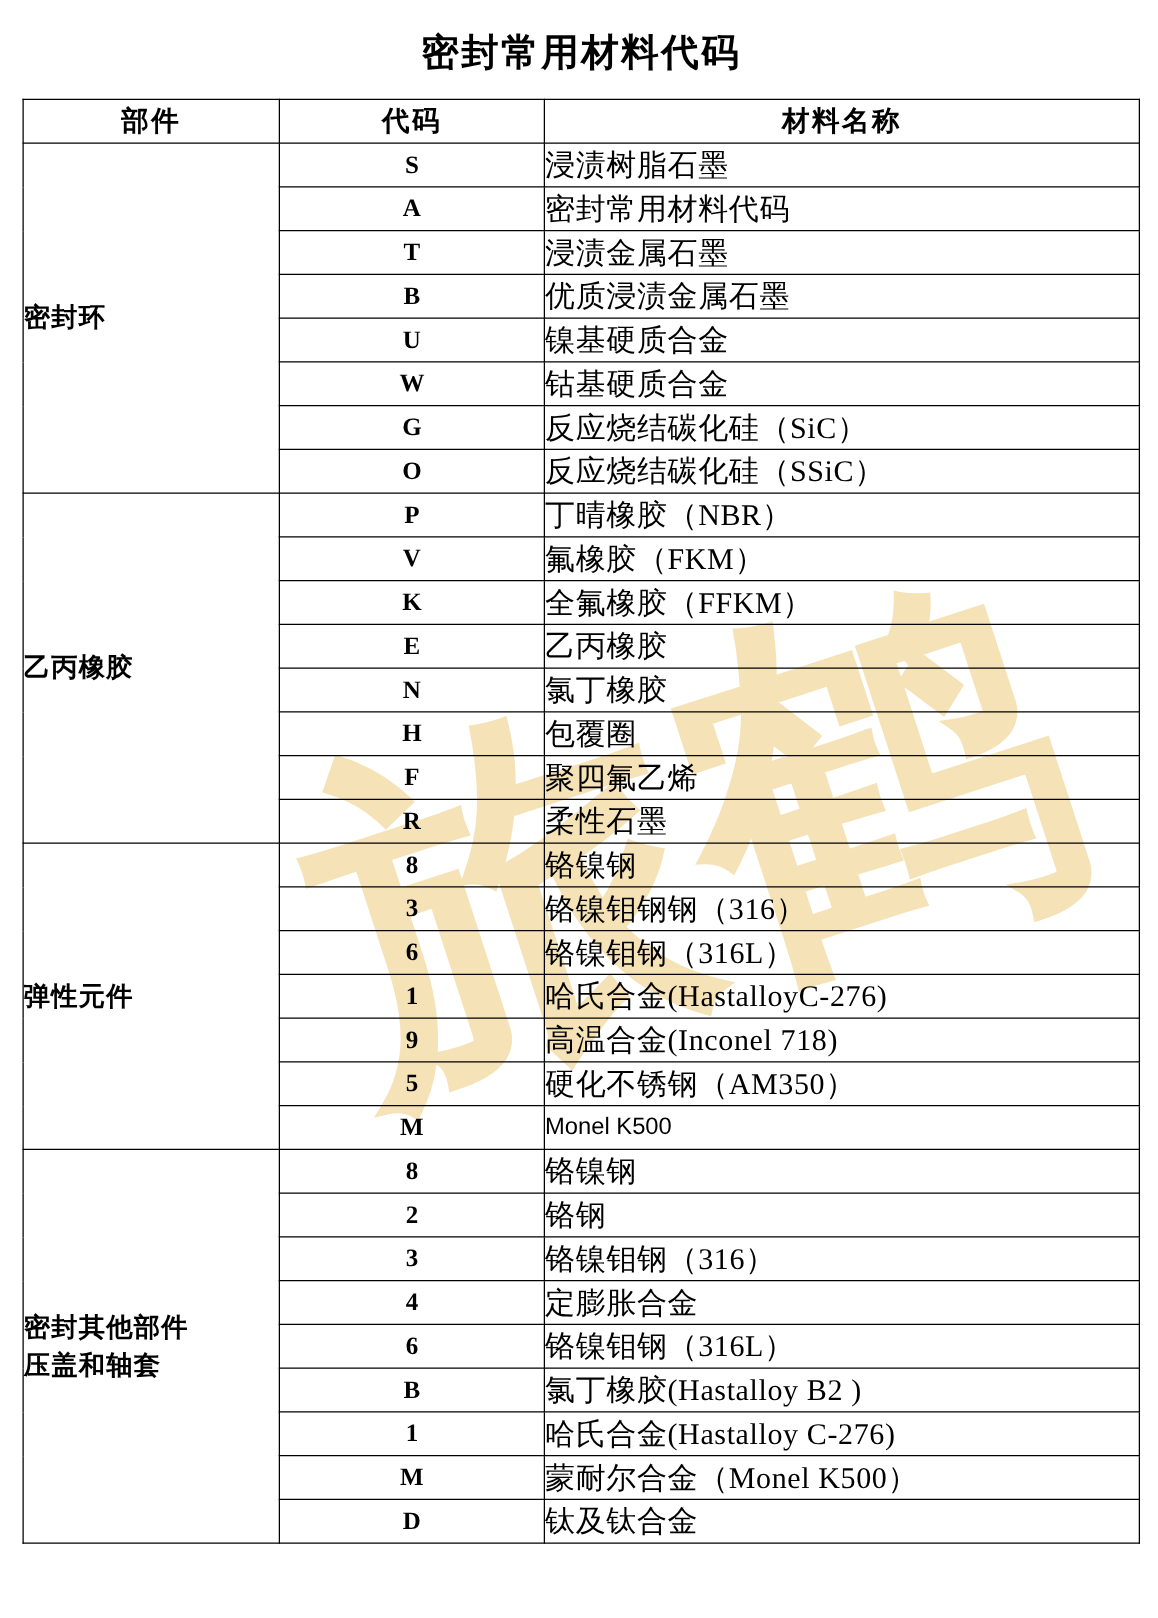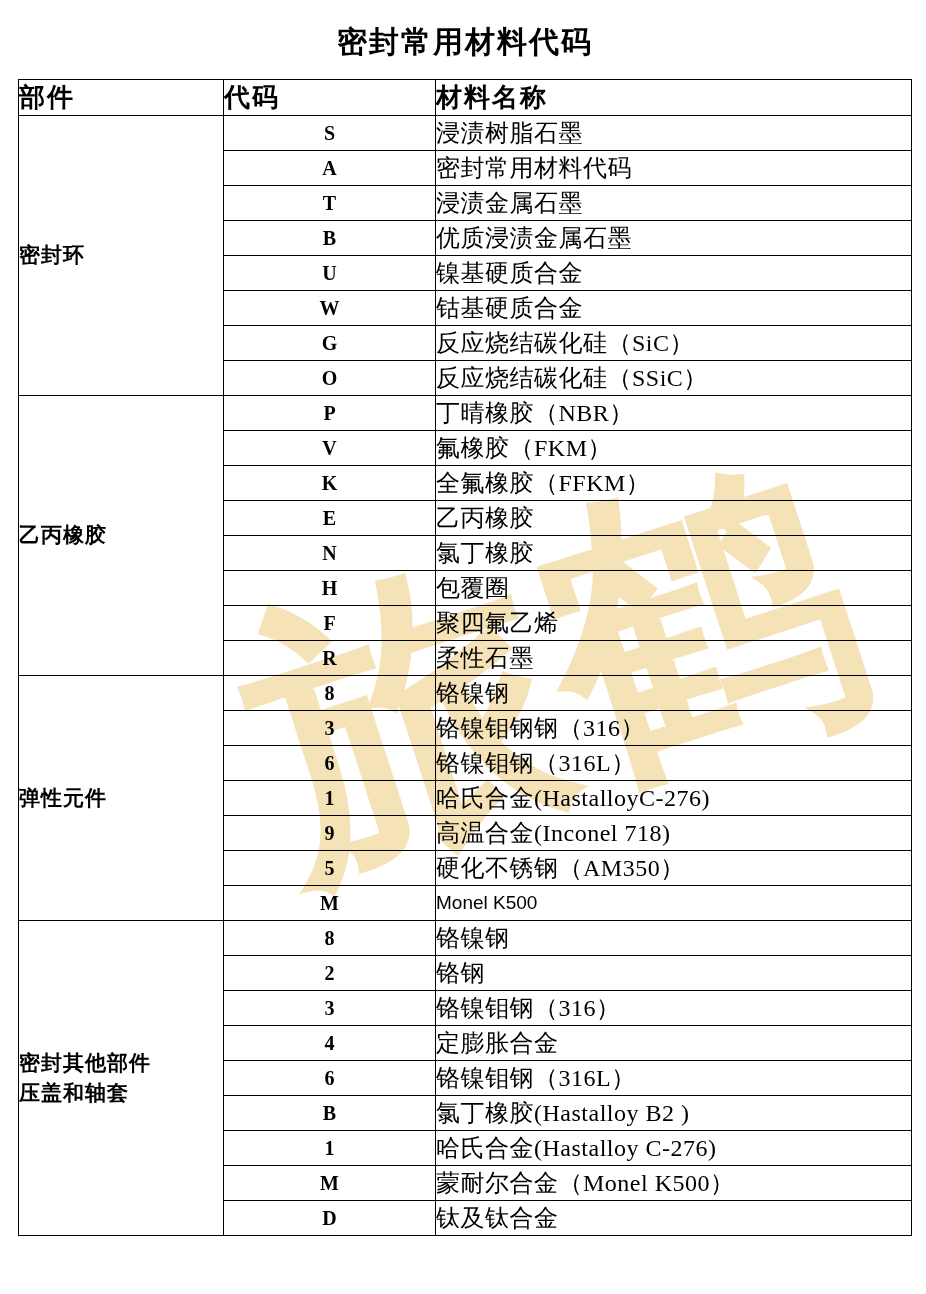--- a/index.html
+++ b/index.html
@@ -64,22 +64,22 @@
   table.codes td, table.codes th {
     border: 1px solid #000;
     padding: 0;
     color: #000;
   }
   col.c-part { width: 205px; }
   col.c-code { width: 212px; }
   col.c-name { width: auto; }
 
   .hdr td {
-    text-align: left;
-    font-size: 26px;
+    text-align: center;
+    font-size: 22px;
     font-weight: bold;
     height: 34px;
     letter-spacing: 2px;
   }
   td.part {
     text-align: left;
     font-size: 21px;
     font-weight: bold;
     letter-spacing: 1px;
     vertical-align: middle;

